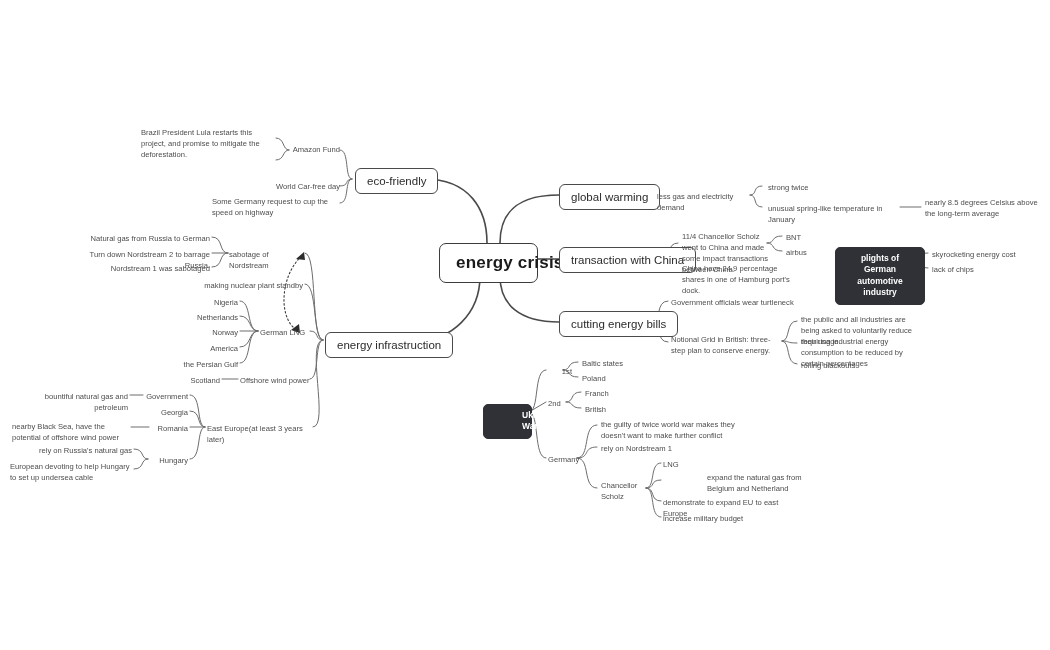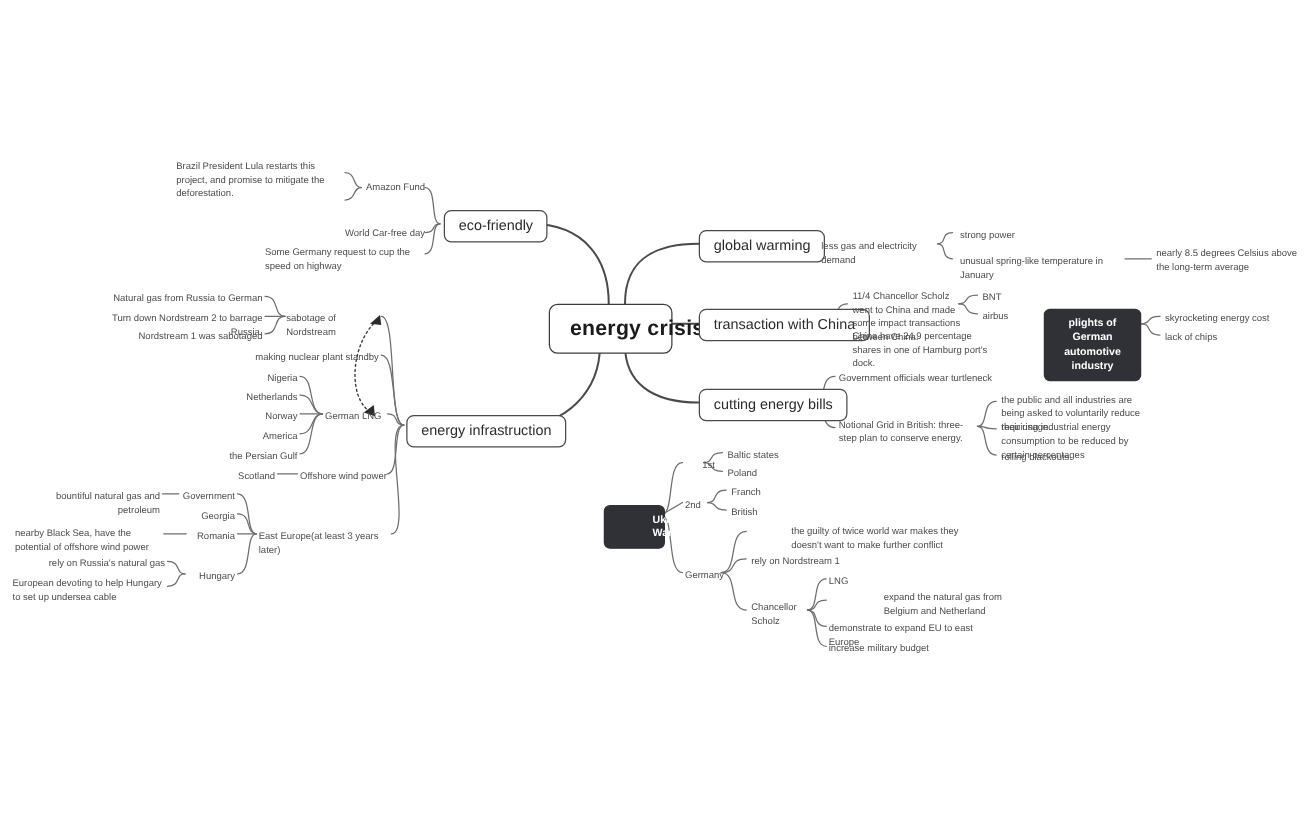--- a/index.html
+++ b/index.html
@@ -174,30 +174,30 @@
   <div class="node lvl1" style="left:325px;top:332px;text-align:center;">energy infrastruction</div>
 
   <div class="node leaf r" style="left:280px;top:144px;width:60px;">Amazon Fund</div>
   <div class="node leaf l" style="left:141px;top:127px;width:136px;">Brazil President Lula restarts this project, and promise to mitigate the deforestation.</div>
 
   <div class="node leaf r" style="left:260px;top:181px;width:80px;">World Car-free day</div>
 
   <div class="node leaf l" style="left:212px;top:196px;width:128px;">Some Germany request to cup the speed on highway</div>
 
   <div class="node leaf l" style="left:657px;top:191px;width:95px;">less gas and electricity demand</div>
-  <div class="node leaf l" style="left:768px;top:182px;width:70px;">strong power</div>
+  <div class="node leaf l" style="left:768px;top:182px;width:70px;">strong twice</div>
   <div class="node leaf l" style="left:768px;top:203px;width:135px;">unusual spring-like temperature in January</div>
   <div class="node leaf l" style="left:925px;top:197px;width:120px;">nearly 8.5 degrees Celsius above the long-term average</div>
 
   <div class="node leaf l" style="left:682px;top:231px;width:90px;">11/4 Chancellor Scholz went to China and made some impact transactions between China.</div>
   <div class="node leaf l" style="left:786px;top:232px;width:40px;">BNT</div>
   <div class="node leaf l" style="left:786px;top:247px;width:40px;">airbus</div>
   <div class="node leaf l" style="left:682px;top:263px;width:120px;">China have 24.9 percentage shares in one of Hamburg port's dock.</div>
 
-  <div class="node dark" style="left:835px;top:247px;width:78px;">plights of German automotive industry</div>
+  <div class="node dark" style="left:835px;top:247px;width:90px;">plights of German automotive industry</div>
   <div class="node leaf l" style="left:932px;top:249px;width:100px;">skyrocketing energy cost</div>
   <div class="node leaf l" style="left:932px;top:264px;width:80px;">lack of chips</div>
 
   <div class="node leaf l" style="left:671px;top:297px;width:130px;">Government officials wear turtleneck</div>
   <div class="node leaf l" style="left:671px;top:334px;width:108px;">Notional Grid in British:  three-step plan to conserve energy.</div>
   <div class="node leaf l" style="left:801px;top:314px;width:118px;">the public and all industries are being asked to voluntarily reduce their usage.</div>
   <div class="node leaf l" style="left:801px;top:336px;width:122px;">requiring industrial energy consumption to be reduced by certain percentages</div>
   <div class="node leaf l" style="left:801px;top:360px;width:90px;">rolling blackouts</div>
 
   <div class="node leaf l" style="left:229px;top:249px;width:80px;">sabotage of Nordstream</div>
@@ -236,21 +236,21 @@
   <div class="node leaf l" style="left:548px;top:366px;width:24px;text-align:right;">1st</div>
   <div class="node leaf l" style="left:582px;top:358px;width:70px;">Baltic states</div>
   <div class="node leaf l" style="left:582px;top:373px;width:70px;">Poland</div>
 
   <div class="node leaf l" style="left:548px;top:398px;width:24px;">2nd</div>
   <div class="node leaf l" style="left:585px;top:388px;width:70px;">Franch</div>
   <div class="node leaf l" style="left:585px;top:404px;width:70px;">British</div>
 
   <div class="node leaf l" style="left:548px;top:454px;width:44px;">Germany</div>
 
-  <div class="node leaf l" style="left:601px;top:419px;width:142px;margin-left:32px;">the guilty of twice world war makes they doesn't want to make further conflict</div>
+  <div class="node leaf l" style="left:601px;top:419px;width:142px;">the guilty of twice world war makes they doesn't want to make further conflict</div>
   <div class="node leaf l" style="left:601px;top:443px;width:120px;">rely on Nordstream 1</div>
   <div class="node leaf l" style="left:601px;top:480px;width:46px;">Chancellor Scholz</div>
 
   <div class="node leaf l" style="left:663px;top:459px;width:60px;">LNG</div>
   <div class="node leaf l" style="left:663px;top:472px;width:120px;margin-left:44px;">expand the natural gas from Belgium and Netherland</div>
   <div class="node leaf l" style="left:663px;top:497px;width:140px;">demonstrate to expand EU to east Europe</div>
   <div class="node leaf l" style="left:663px;top:513px;width:120px;">increase military budget</div>
 
 </div>
 

